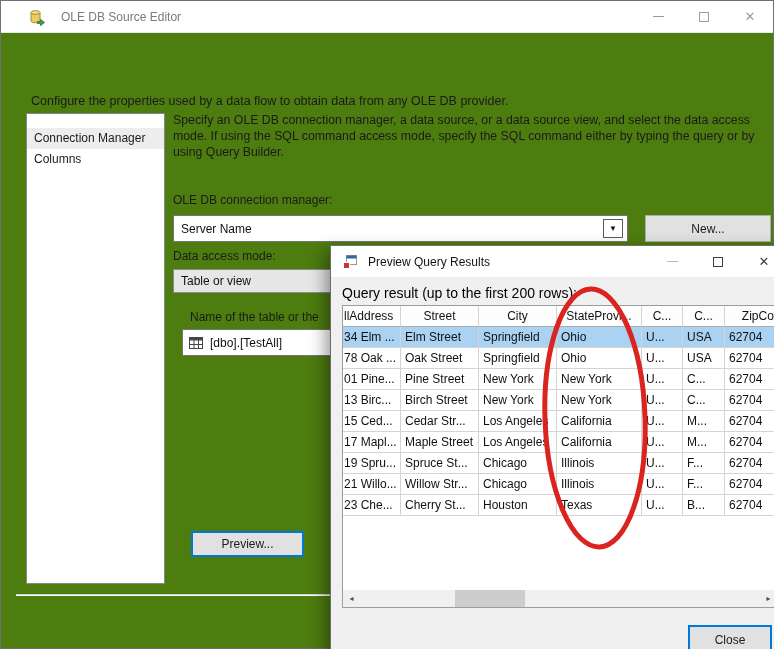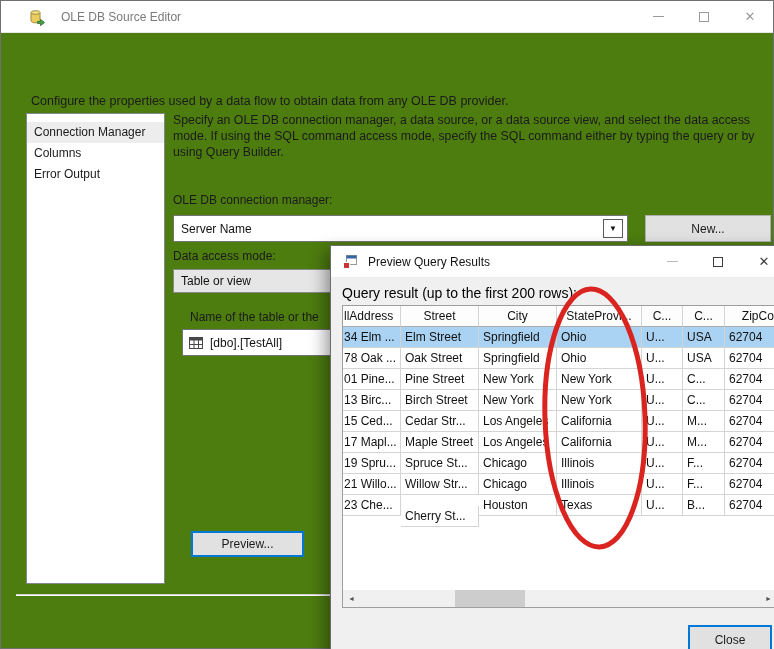--- a/index.html
+++ b/index.html
@@ -16,21 +16,21 @@
   .winctl { position:absolute; top:0; height:31px; width:46px; display:flex; align-items:center; justify-content:center; }
   .ctl-min  { right:92px; }
   .ctl-max  { right:46px; }
   .ctl-close{ right:0; }
   .glyph-min { display:block; width:11px; height:0; border-top:1px solid #9b9b9b; }
   .glyph-max { display:block; width:10px; height:10px; border:1px solid #9b9b9b; }
   .glyph-close { font-size:13px; color:#9b9b9b; line-height:1; }
   .mdesc { position:absolute; left:30px; top:46px; font-size:12.5px; color:#1b1b1b;margin-top:47px; }
 
   .listbox { position:absolute; left:25px; top:112px; width:139px; height:471px;
-             background:#fff; border:1px solid #828790; padding-top:8px; }
+             background:#fff; border:1px solid #828790; padding-top:14px; }
   .lb-item { height:21px; line-height:21px; padding-left:7px; font-size:12px; color:#1b1b1b;
              white-space:nowrap; overflow:hidden; }
   .lb-item.sel { background:#ededed; }
 
   .instructions { position:absolute; left:172px; top:111px; width:600px; font-size:12.3px;
                   line-height:16px; color:#1b1b1b; }
   .flabel { position:absolute; font-size:12px; color:#1b1b1b; white-space:nowrap; }
   .combo { position:absolute; background:#fff; border:1px solid #747474; font-size:12px;
            color:#111; display:flex; align-items:center; }
   .combo .cv { padding-left:7px; white-space:nowrap; overflow:hidden; }
@@ -103,21 +103,20 @@
       <div class="winctl ctl-close">
           <span class="glyph-close">✕</span>
         </div>
     </div>
 
     <div class="mdesc">Configure the properties used by a data flow to obtain data from any OLE DB provider.</div>
 
     <div class="listbox">
         <div class="lb-item sel">Connection Manager</div>
         <div class="lb-item">Columns</div>
-        <div class="lb-item">Error Output</div>
       </div>
 
     <div class="instructions">Specify an OLE DB connection manager, a data source, or a data source view, and select the data access mode. If using the SQL command access mode, specify the SQL command either by typing the query or by using Query Builder.</div>
 
     <div class="flabel" style="left:172px; top:192px;">OLE DB connection manager:</div>
     <div class="combo" style="left:172px; top:214px; width:455px; height:27px;">
       <span class="cv">Server Name</span>
       <span class="dd-btn">▼</span>
     </div>
     <button class="btn" style="left:644px; top:214px; width:126px; height:27px;">New...</button>
@@ -243,21 +242,21 @@
             <div class="gcell first" style="width: 58px;">21 Willo...</div>
             <div class="gcell" style="width: 78px;">Willow Str...</div>
             <div class="gcell" style="width: 78px;">Chicago</div>
             <div class="gcell" style="width: 85px;">Illinois</div>
             <div class="gcell" style="width: 41px;">U...</div>
             <div class="gcell" style="width: 42px;">F...</div>
             <div class="gcell" style="width: 80px;">62704</div>
           </div>
           <div class="grow">
             <div class="gcell first" style="width: 58px;">23 Che...</div>
-            <div class="gcell" style="width: 78px; margin-top: 11px;">Cherry St...</div>
+            <div class="gcell" style="width: 78px;">Cherry St...</div>
             <div class="gcell" style="width: 78px;">Houston</div>
             <div class="gcell" style="width: 85px;">Texas</div>
             <div class="gcell" style="width: 41px;">U...</div>
             <div class="gcell" style="width: 42px;">B...</div>
             <div class="gcell" style="width: 80px;">62704</div>
           </div>
         </div>
       <div class="hscroll">
         <span class="scr-arrow">◄</span>
         <div class="scr-track">

